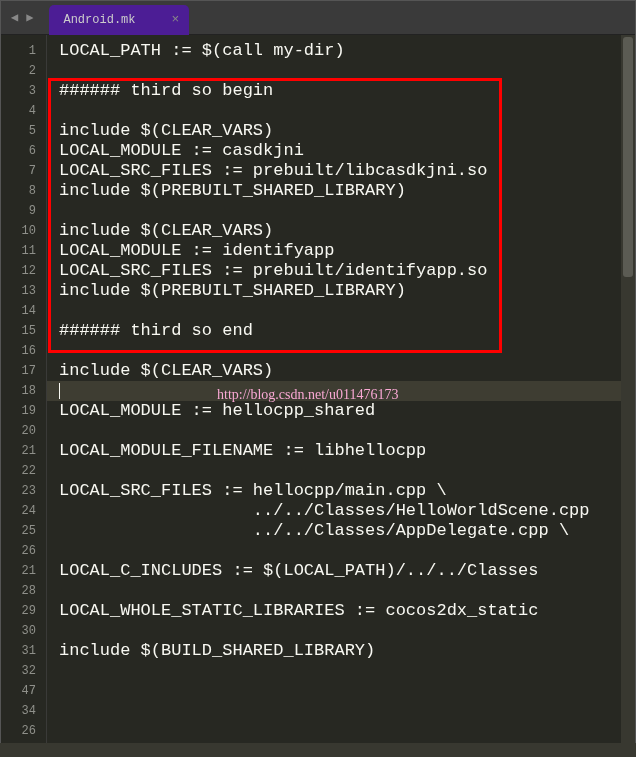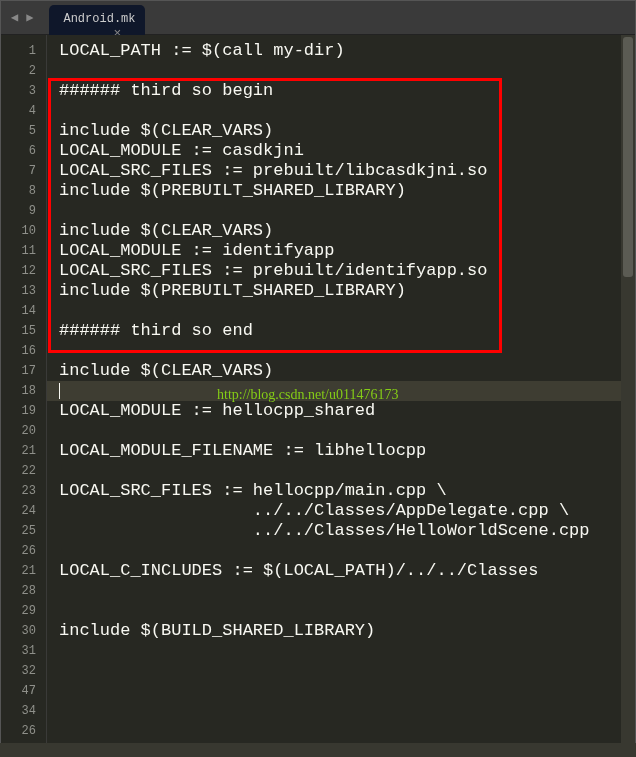--- a/index.html
+++ b/index.html
@@ -23,29 +23,28 @@
 }
 .nav-arrow {
   color: #888;
   font-size: 12px;
   padding: 0 4px;
   cursor: pointer;
 }
 .tab {
   display: flex;
   align-items: center;
-  background: #0f172a;
+  background: #4c1d95;
   border-radius: 5px 5px 0 0;
   padding: 7px 10px 7px 14px;
   margin-left: 12px;
   color: #ccc;
   font-size: 12px;
   height: 30px;
   margin-top: 4px;
-  flex-direction: column;
 }
 .tab-close {
   margin-left: 36px;
   color: #888;
   font-size: 13px;
   cursor: pointer;
 }
 .editor {
   display: flex;
   background: #272822;
@@ -97,21 +96,21 @@
   left: 47px;
   top: 43px;
   width: 454px;
   height: 275px;
   pointer-events: none;
 }
 .watermark {
   position: absolute;
   left: 170px;
   top: 352px;
-  color: #84cc16;
+  color: #f9a8d4;
   font-family: "SimSun", serif;
   font-size: 14px;
   pointer-events: none;
 }
 .scrollbars {
   position: absolute;
   right: 0;
   top: 0;
   bottom: 0;
   width: 14px;
@@ -202,25 +201,26 @@
       <div class="line"></div>
       <div class="line">###### third so end</div>
       <div class="line"></div>
       <div class="line">include $(CLEAR_VARS)</div>
       <div class="line active"><span class="cursor"></span></div>
       <div class="line">LOCAL_MODULE := hellocpp_shared</div>
       <div class="line"></div>
       <div class="line">LOCAL_MODULE_FILENAME := libhellocpp</div>
       <div class="line"></div>
       <div class="line">LOCAL_SRC_FILES := hellocpp/main.cpp \</div>
+      <div class="line">                   ../../Classes/HelloWorldScene.cpp</div>
       <div class="line">                   ../../Classes/AppDelegate.cpp \</div>
-      <div class="line">                   ../../Classes/HelloWorldScene.cpp</div>
       <div class="line"></div>
       <div class="line">LOCAL_C_INCLUDES := $(LOCAL_PATH)/../../Classes</div>
       <div class="line"></div>
+      <div class="line">LOCAL_WHOLE_STATIC_LIBRARIES := cocos2dx_static</div>
       <div class="line"></div>
       <div class="line">include $(BUILD_SHARED_LIBRARY)</div>
       <div class="line"></div>
       <div class="line"></div>
       <div class="line"></div>
       <div class="watermark">http://blog.csdn.net/u011476173</div>
   </div>
   <div class="highlight-box"></div>
   <div class="scrollbars">
     <div class="scroll-thumb"></div>

